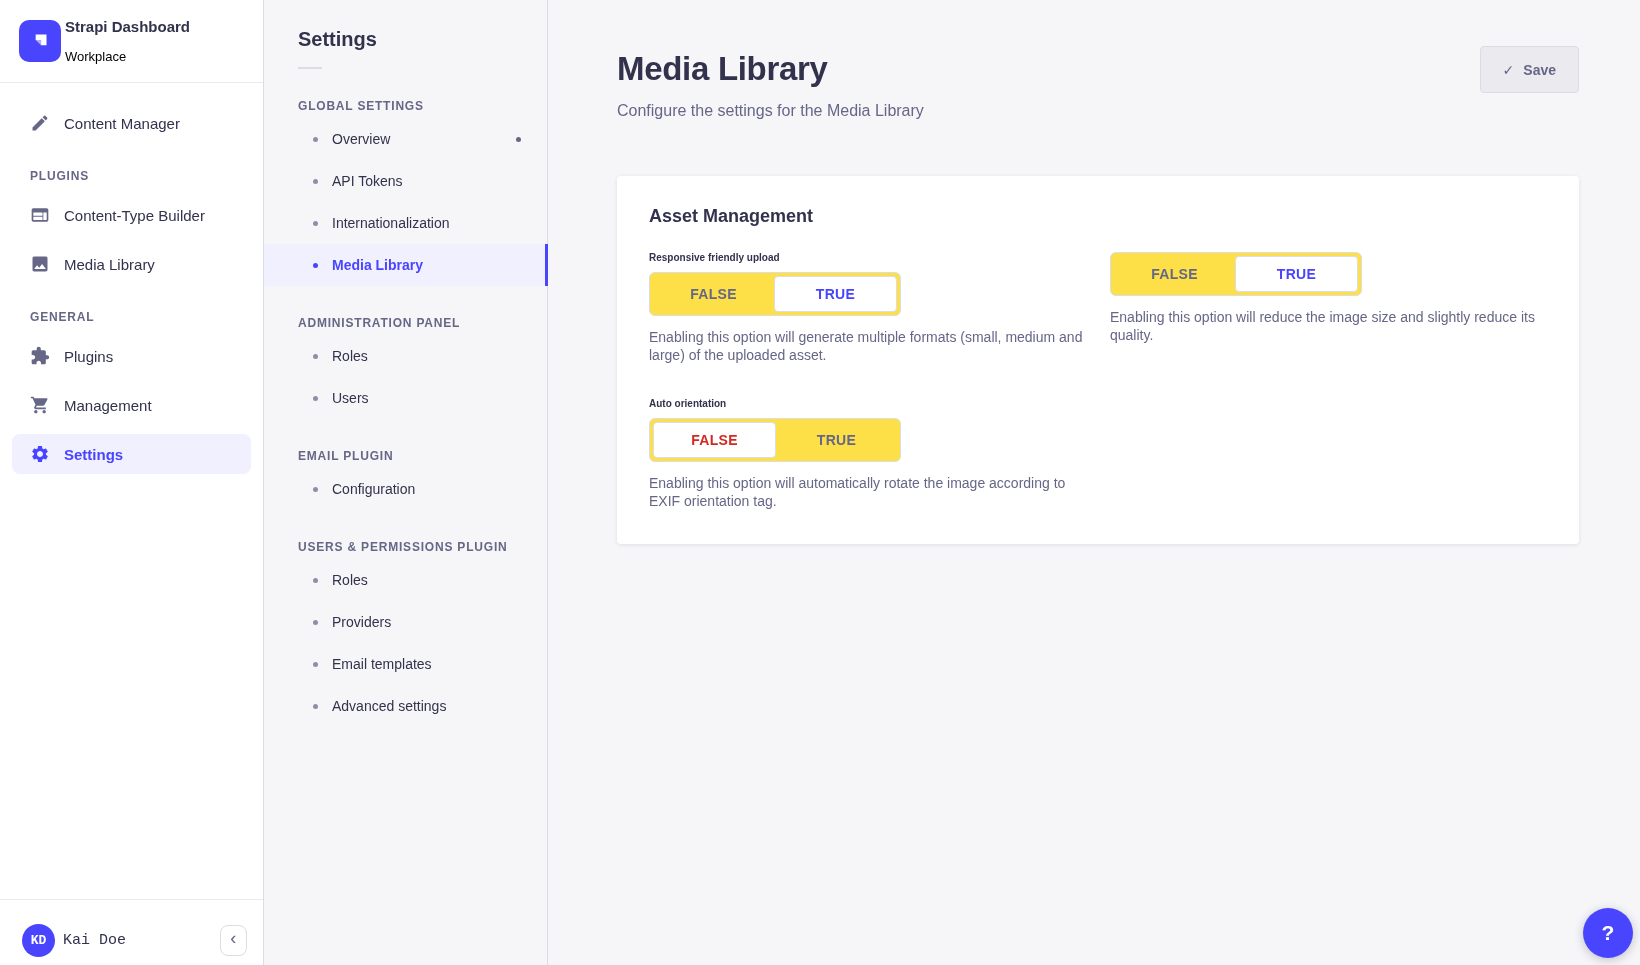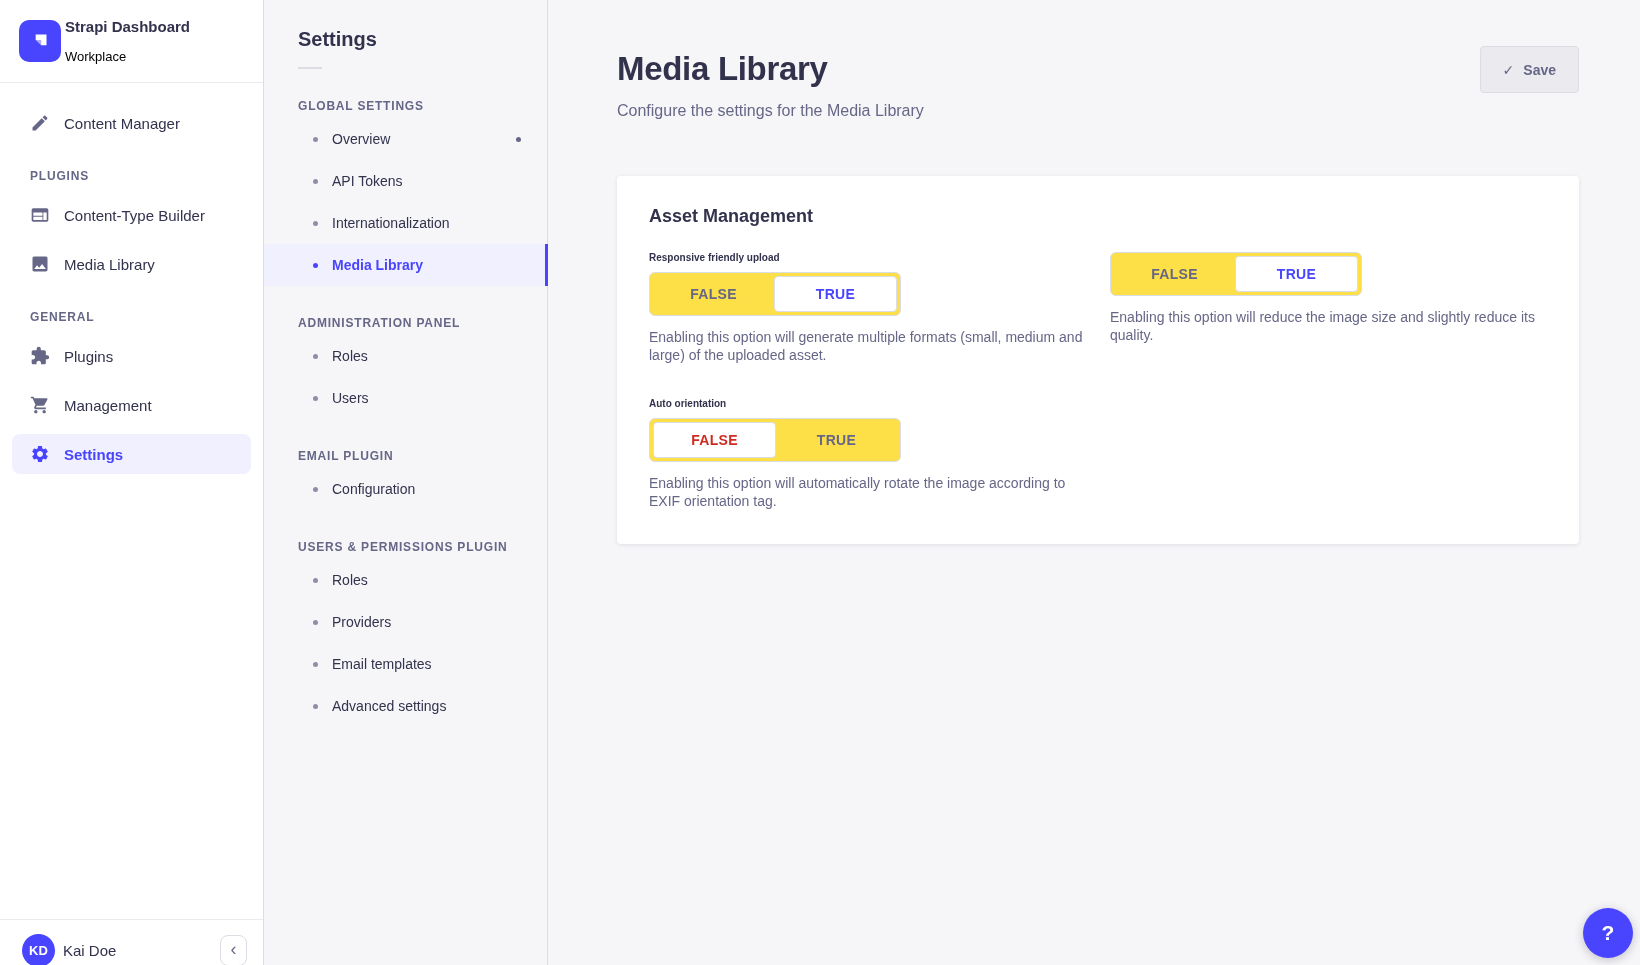--- a/index.html
+++ b/index.html
@@ -37,22 +37,22 @@
   }
   .nav-item svg { width:20px; height:20px; fill:#666687; flex:none; }
   .nav-item.active { background:#F0F0FF; color:#4945FF; font-weight:bold; }
   .nav-item.active svg { fill:#4945FF; }
   .nav-section-title {
     font-size:12px; font-weight:bold; color:#666687;
     letter-spacing:0.8px; margin:26px 0 12px 18px;
   }
 
   .user-row {
-    border-top:1px solid #EAEAEF; height:46px;
-    display:flex; align-items:center; gap:8px; padding:16px 16px 0 22px;
+    border-top:1px solid #EAEAEF; height:66px;
+    display:flex; align-items:center; gap:8px; padding:16px 16px 0 22px;font-family:Liberation Mono, monospace;
   }
   .avatar {
     width:33px; height:33px; border-radius:50%; background:#4945FF;
     color:#fff; font-size:13px; font-weight:bold;
     display:flex; align-items:center; justify-content:center; flex:none;
   }
   .user-name { flex:1; text-align:left; font-size:15px; color:#32324D; }
   .collapse-btn {
     width:27px; height:31px; border:1px solid #DCDCE4; border-radius:8px;
     background:#fff; color:#666687; font-size:18px; line-height:1;

